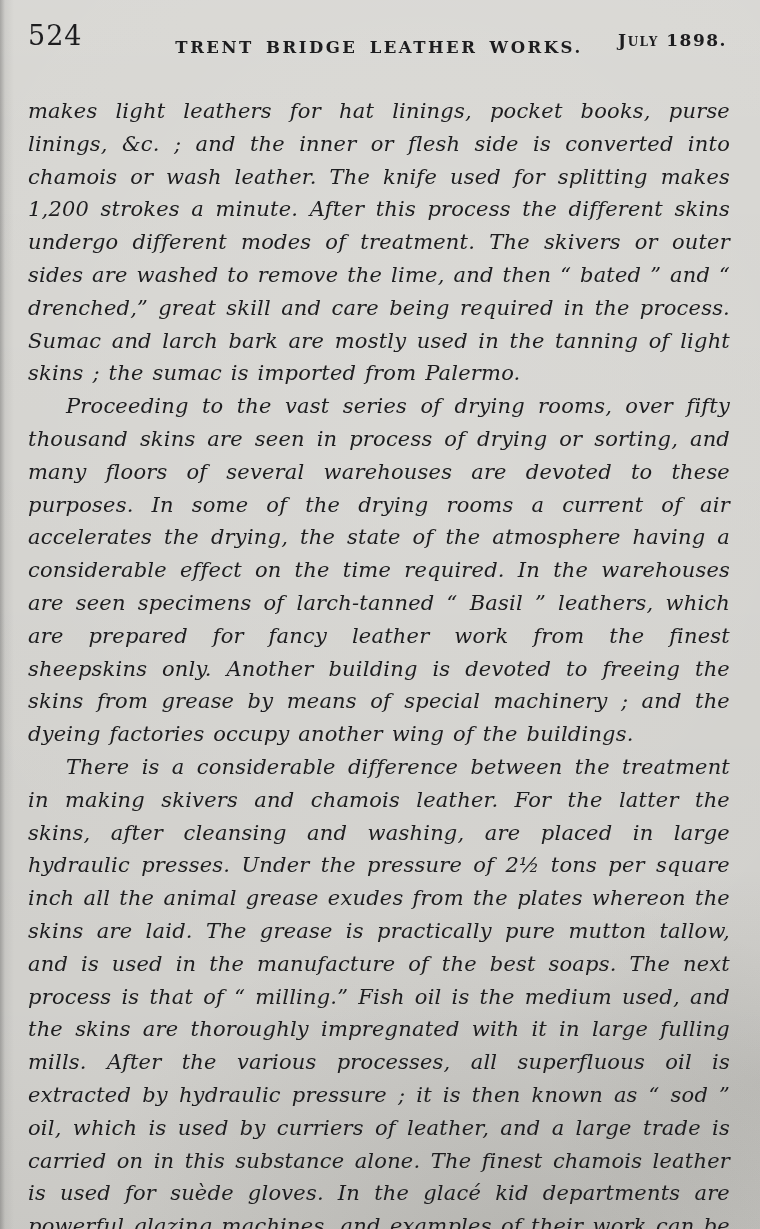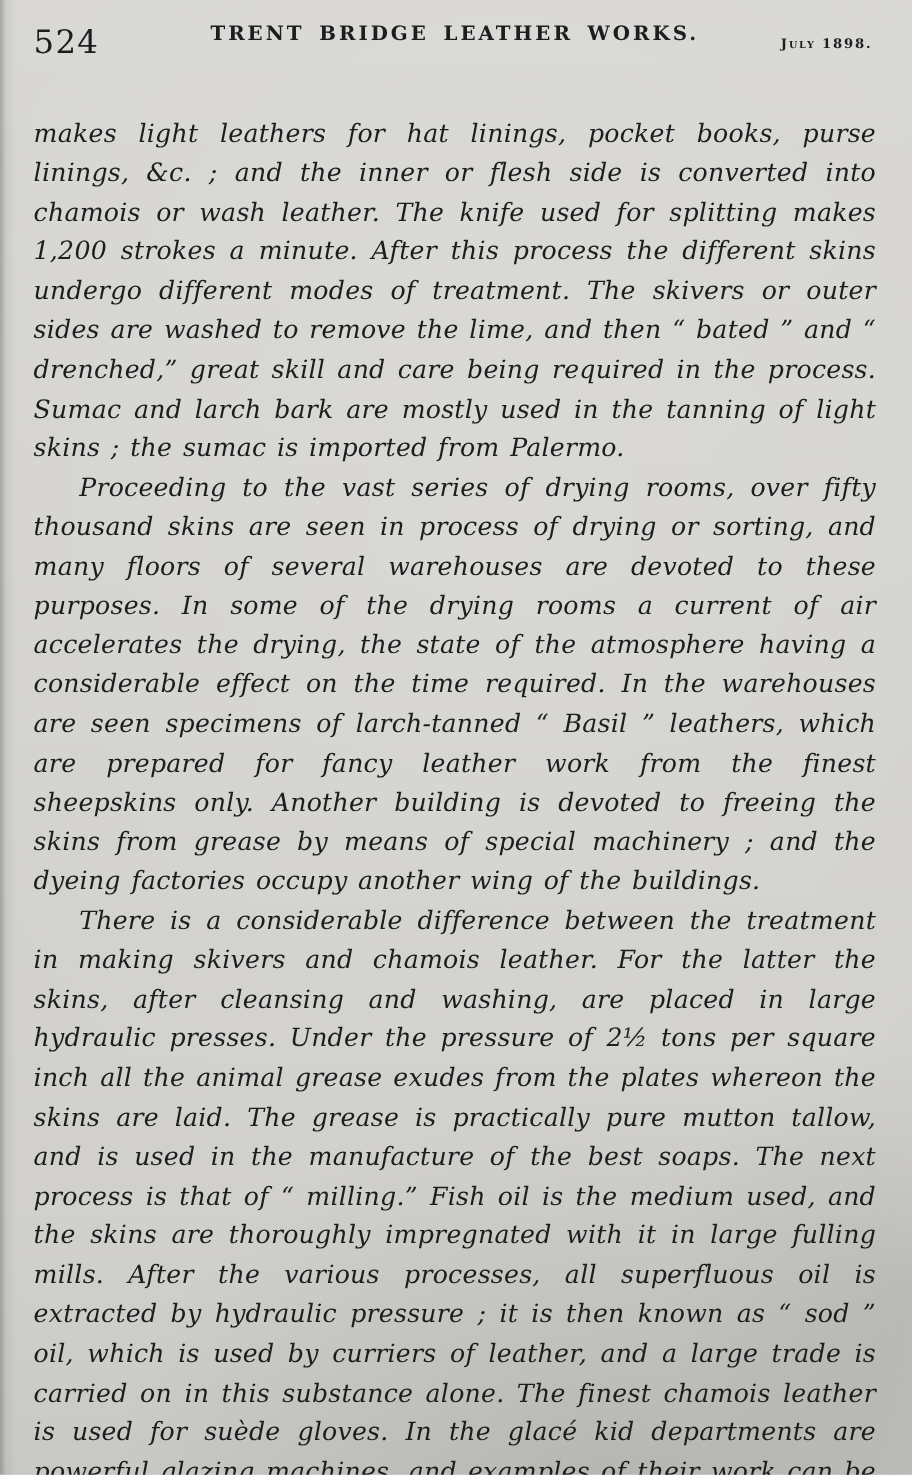--- a/index.html
+++ b/index.html
@@ -41,32 +41,32 @@
     left: 0;
     top: 2px;
     font-size: 27px;
     letter-spacing: 1px;
     font-weight: 500;
   }
   .running-title {
     position: absolute;
     left: 0;
     right: 0;
-    top: 0;
+    top: 20px;
     text-align: center;
     font-size: 16.5px;
     font-weight: 600;
     letter-spacing: 2.5px;
     word-spacing: 4px;
   }
   .issue-date {
     position: absolute;
     right: 3px;
     top: 12px;
-    font-size: 11px;
+    font-size: 17px;
     font-variant: small-caps;
     font-weight: 600;
     letter-spacing: 1.5px;
   }
   .body-text {
     margin-top: 31px;
   }
   .para {
     margin: 0;
     font-size: 21px;

